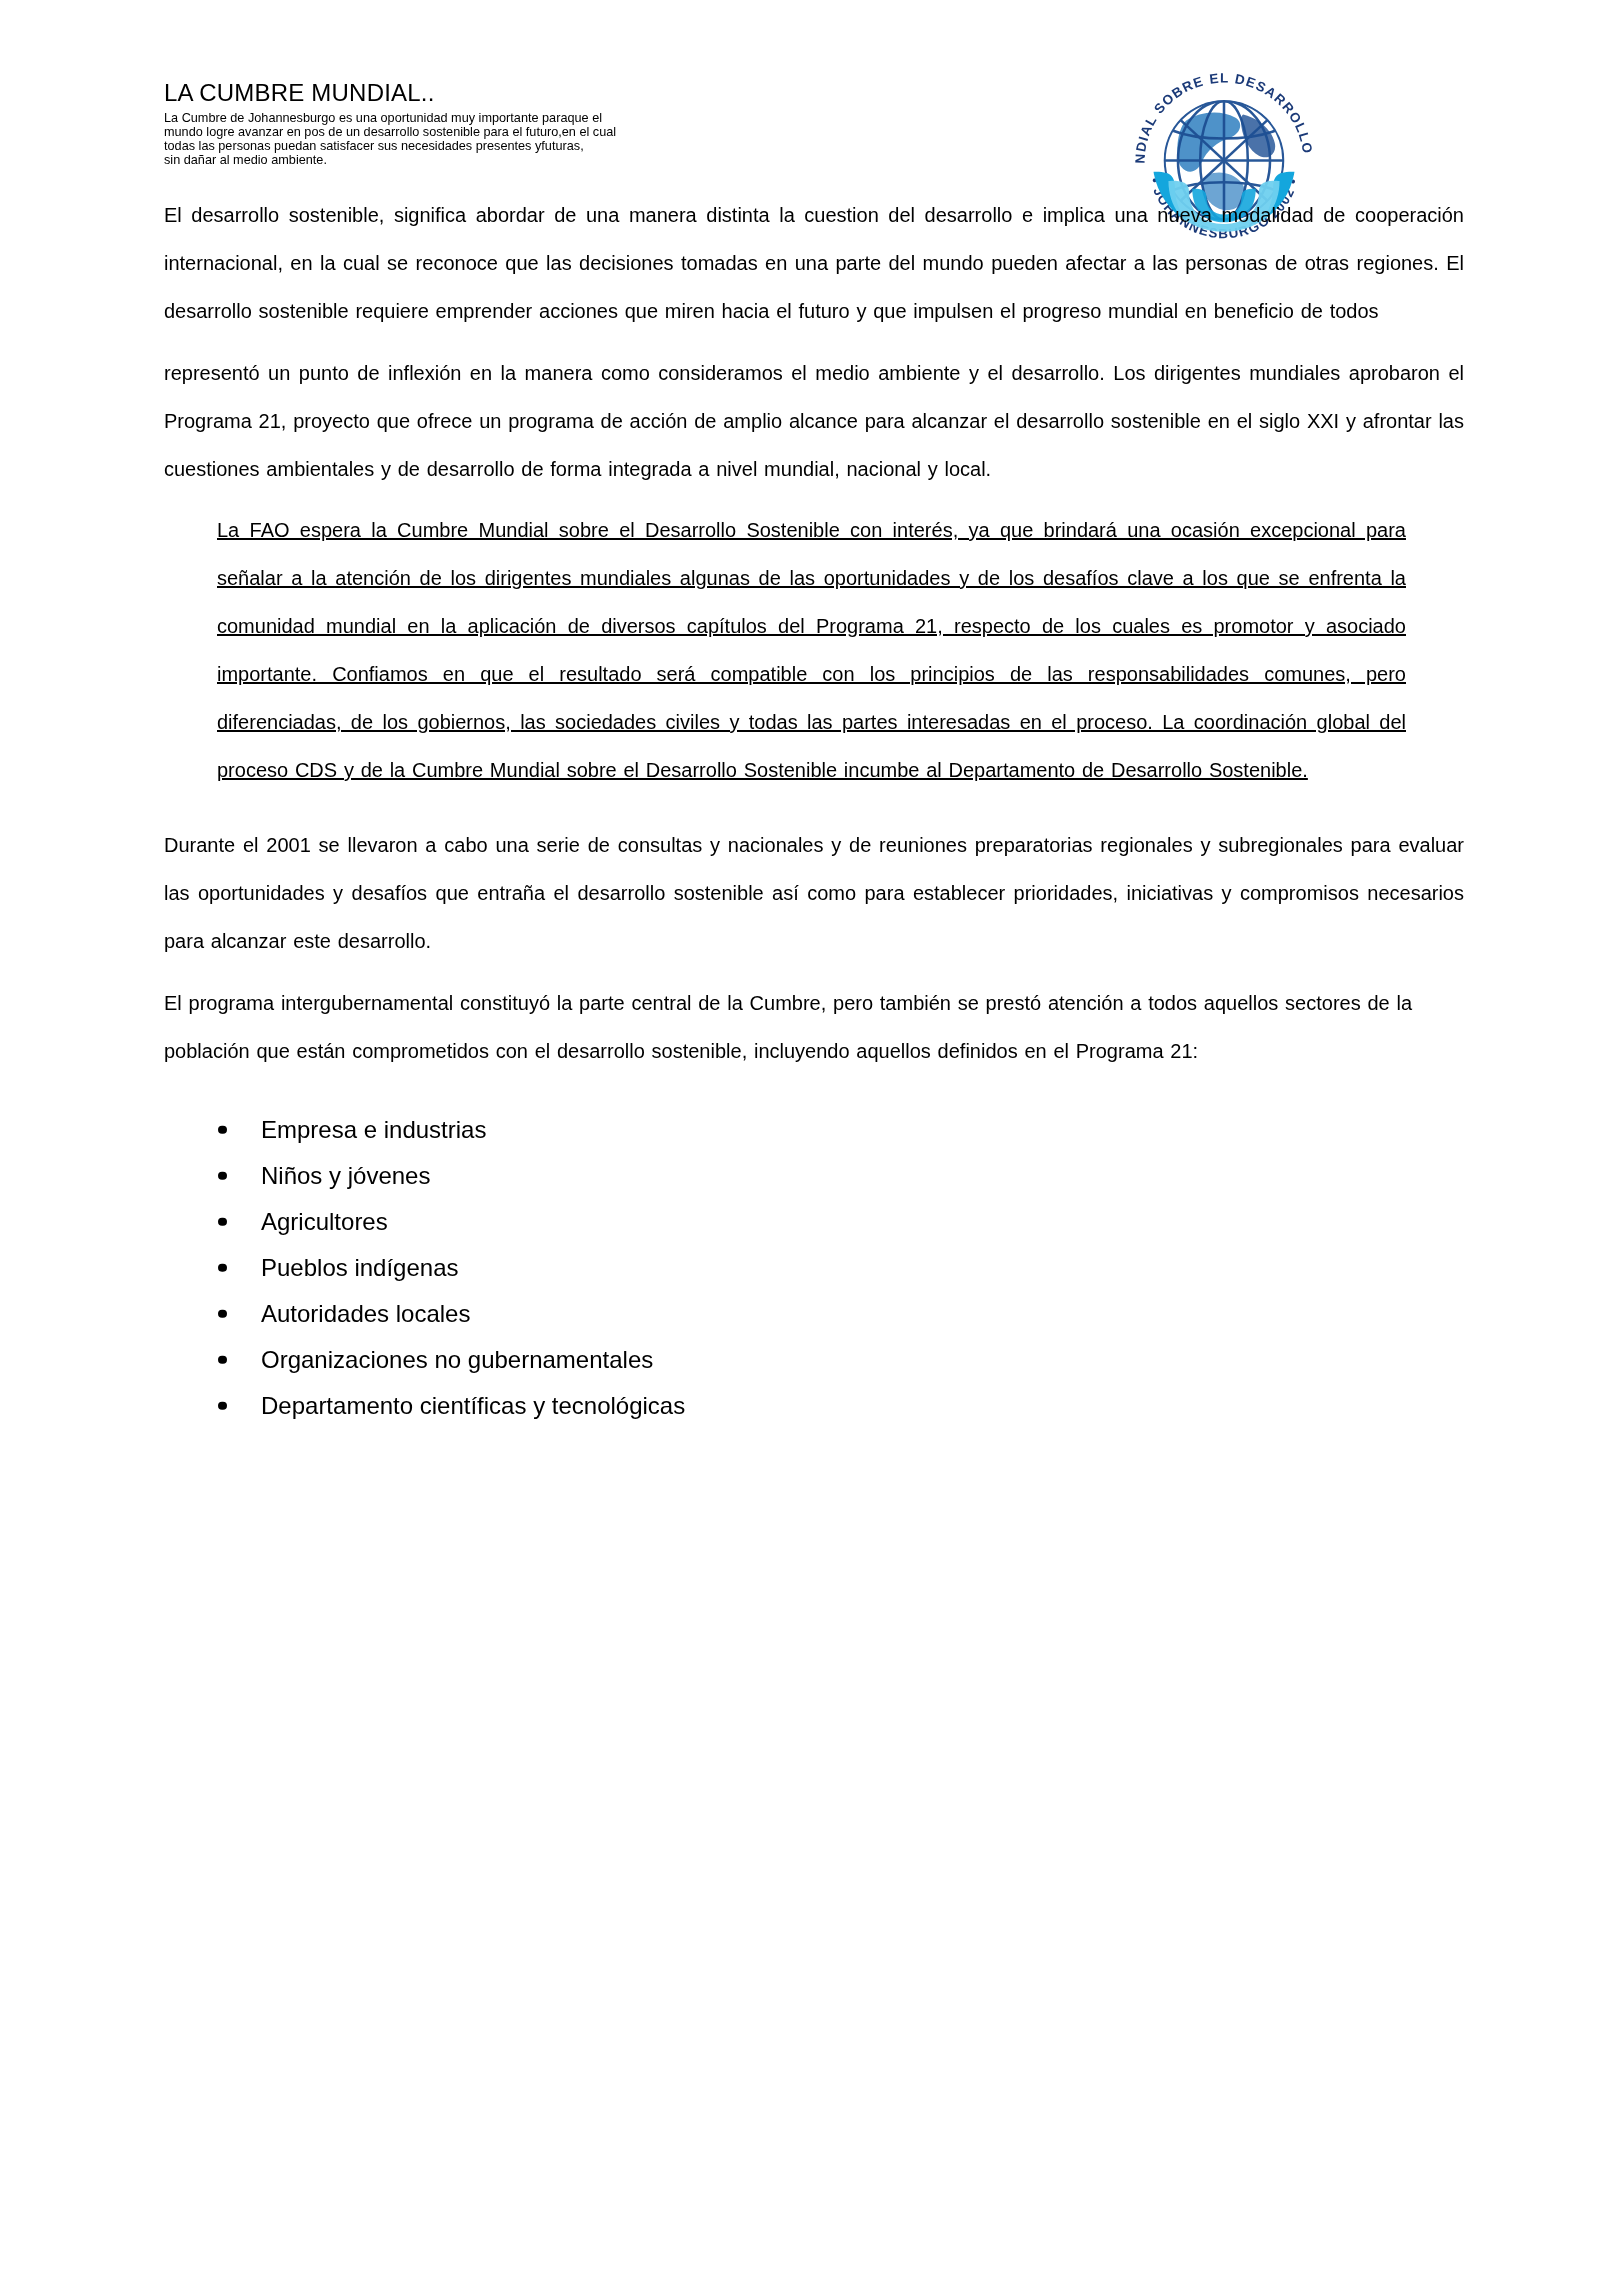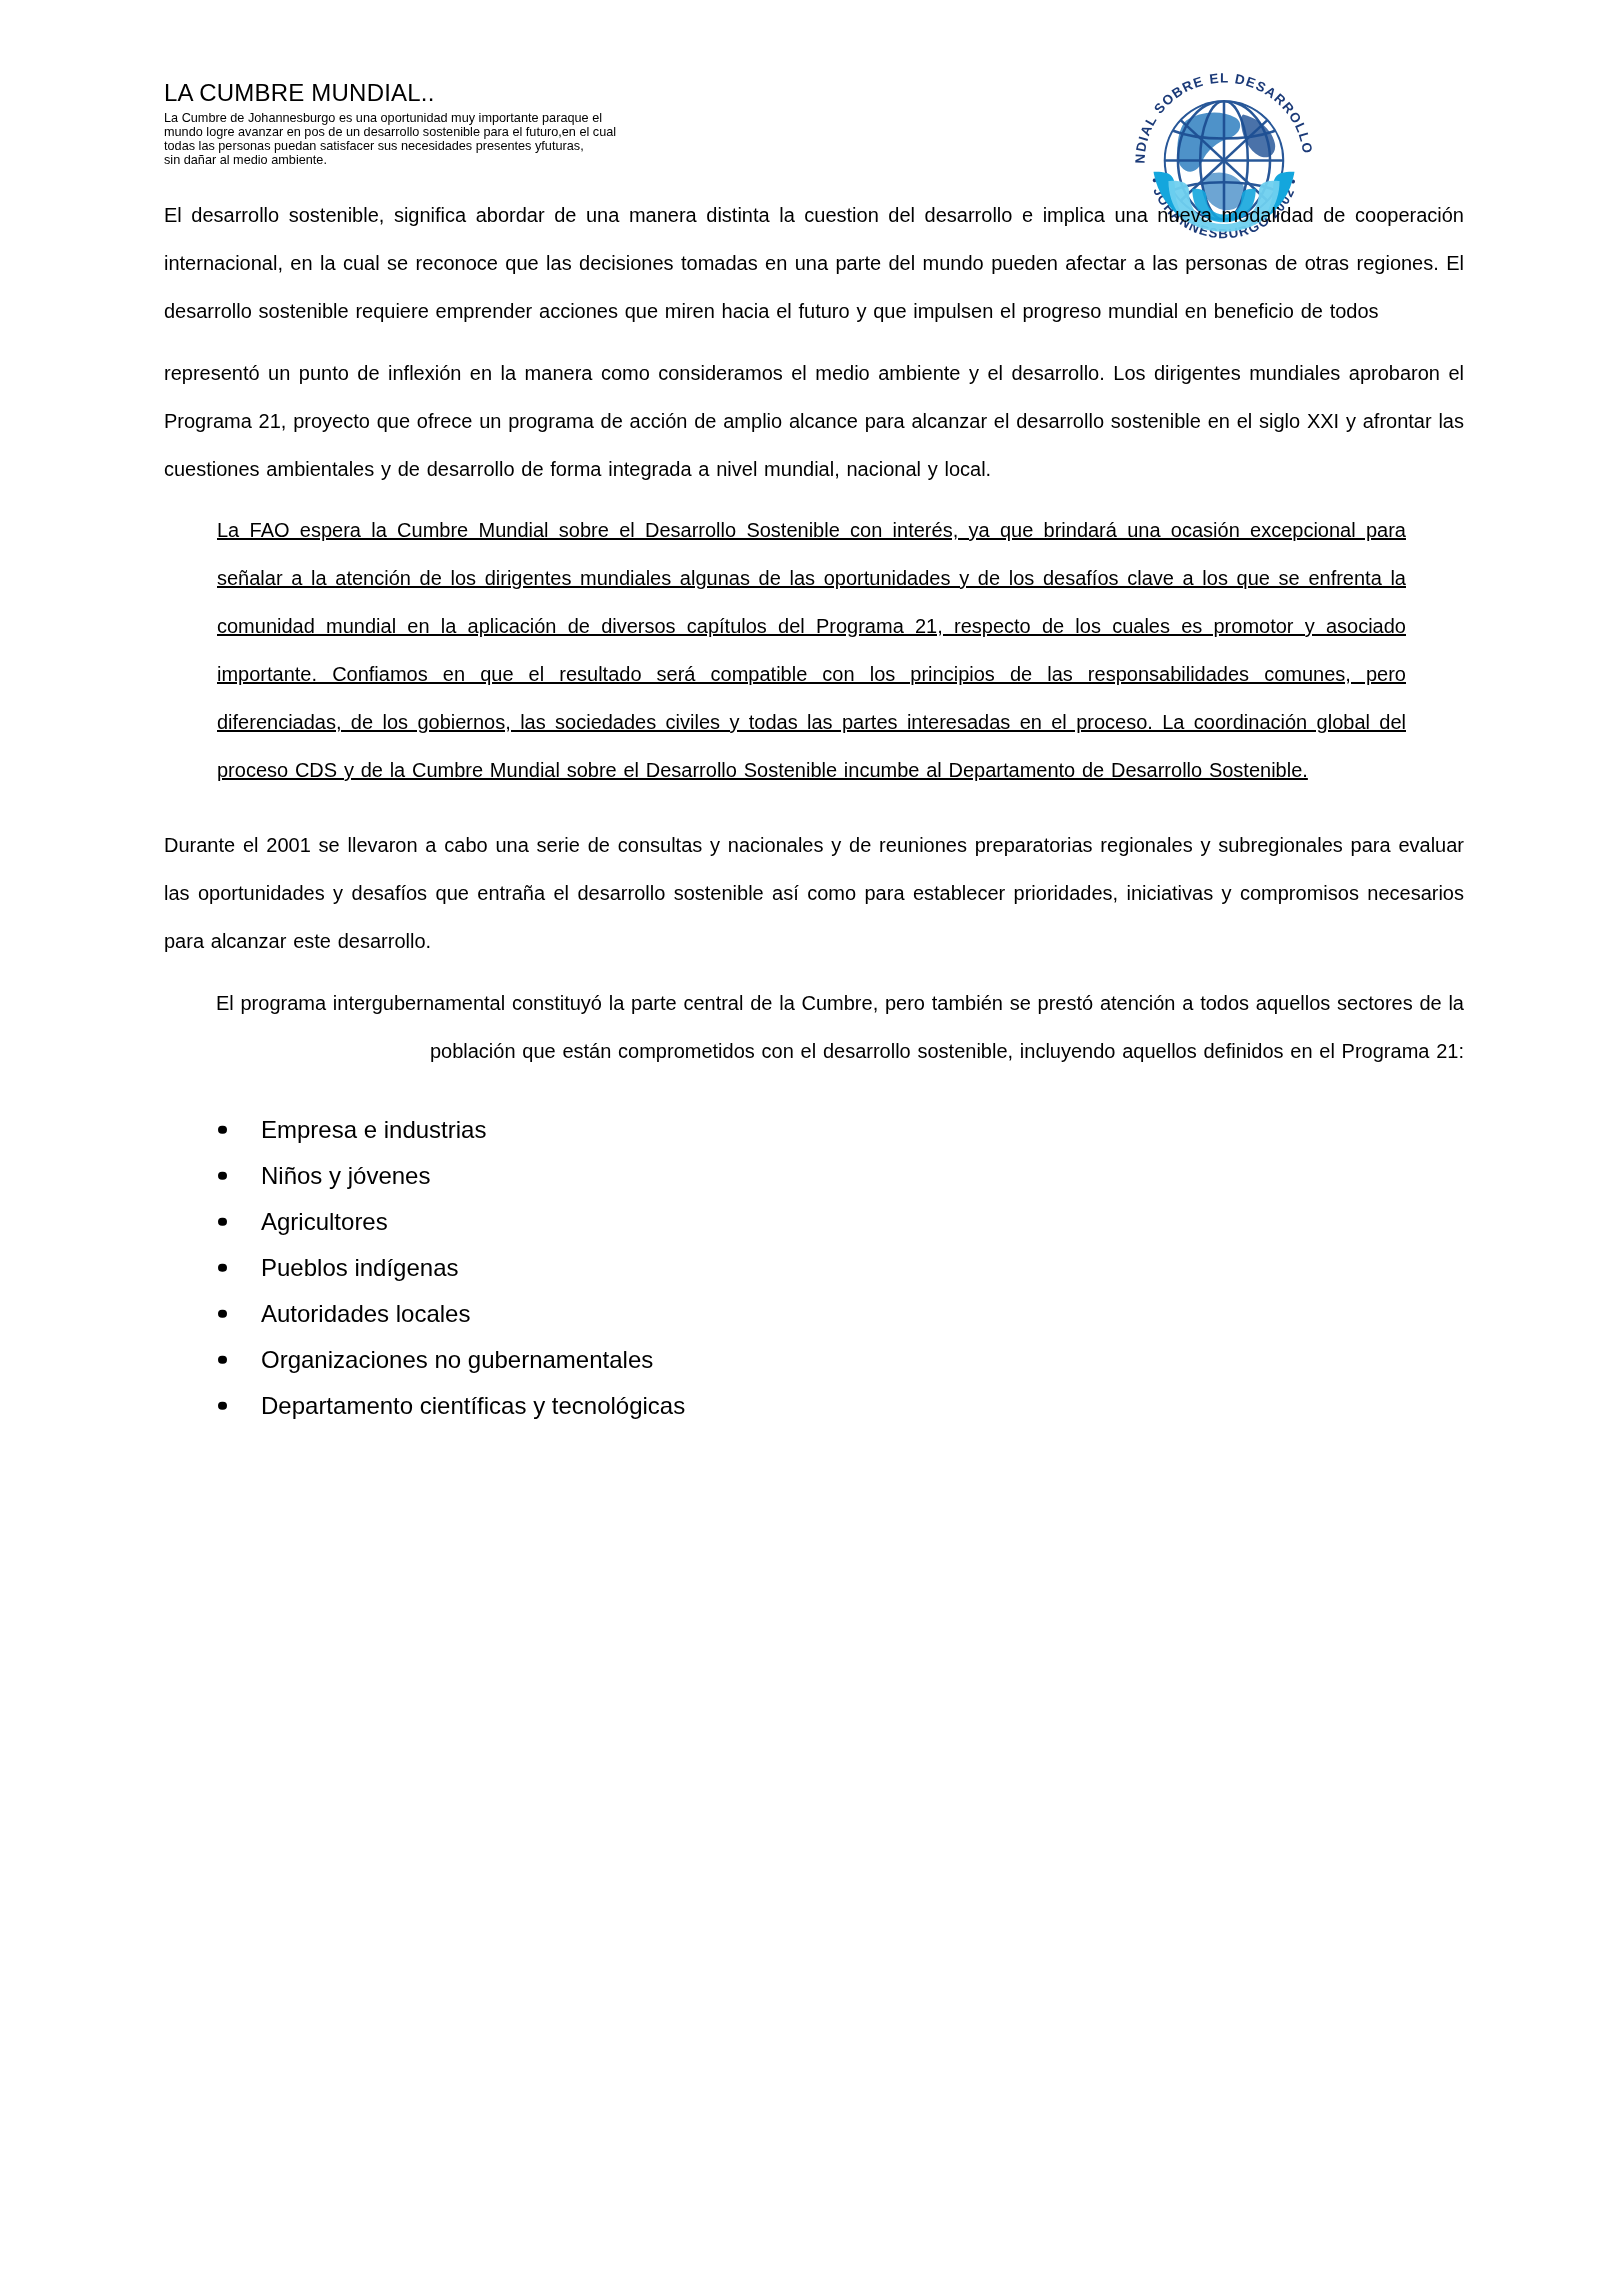--- a/index.html
+++ b/index.html
@@ -29,21 +29,21 @@
 
   
   .para {
     font-size: 20px;
     line-height: 48px;
     text-align: justify;
     text-justify: inter-word;
     word-spacing: 0.06em;
     margin: 0;
   }
-  .para.nojust { text-align: right; }
+  .para.nojust { text-align: left; }
 
   .heading {
     font-size: 24px;
     line-height: 36px;
     margin: 0;
     letter-spacing: 0.2px;
   }
 
   .spacer-s { height: 13.5px; }
   .spacer-m { height: 24px; }

